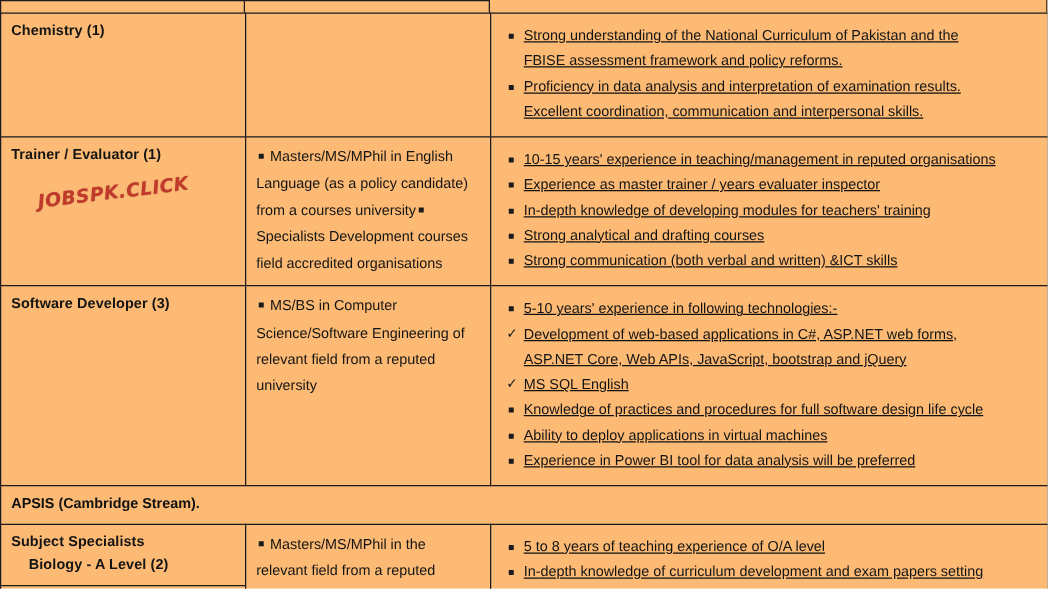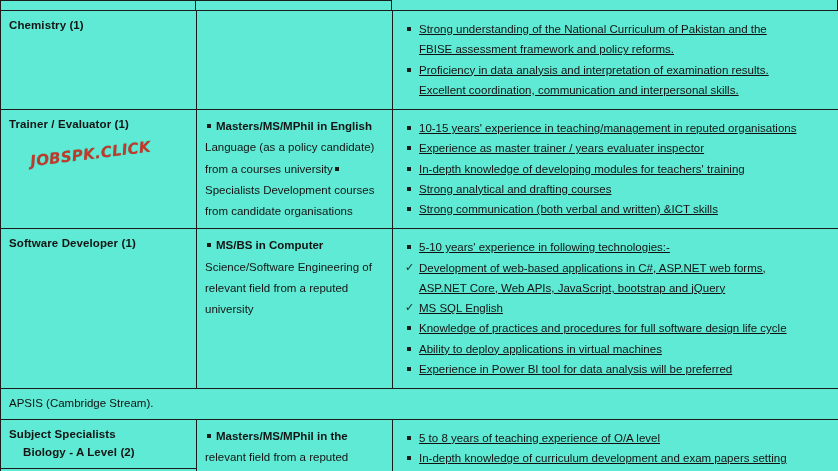--- a/index.html
+++ b/index.html
@@ -13,21 +13,21 @@
     font-family: "Liberation Sans", sans-serif;
     color: #111111;
     overflow: hidden;
     position: relative;
   }
   .page {
     position: relative;
     width: 838px;
     height: 471px;
     box-sizing: border-box;
-    background: #5eead4;
+    background: #fdba74;
   }
   table.jobs {
     width: 838px;
     border-collapse: collapse;
     table-layout: fixed;
   }
   table.jobs td {
     border: 1px solid #1b1b1b;
     vertical-align: top;
     padding: 6px 8px 6px 8px;
@@ -97,29 +97,29 @@
   }
   .qual-flow .sq {
     display: inline-block;
     width: 4px;
     height: 4px;
     background: #1b1b1b;
     vertical-align: middle;
     margin: 0 5px 2px 2px;
   }
   .bold-b {
-    font-weight: 700;
+    font-weight: 400;
   }
   .section-row td {
     padding-top: 5px;
     padding-bottom: 5px;
   }
   .section-label {
     font-size: 11.5px;
-    font-weight: 400;
+    font-weight: 700;
   }
   .watermark {
     position: absolute;
     left: 30px;
     top: 145px;
     transform: rotate(-7deg);
     font-family: "DejaVu Sans", sans-serif;
     font-weight: bold;
     font-style: italic;
     font-size: 15px;
@@ -191,38 +191,38 @@
         <td>
           <div class="post-name">Trainer / Evaluator (1)</div>
         </td>
         <td>
           <div class="qual-flow">
             <span class="sq"></span><span class="bold-b">Masters/MS/MPhil in English</span>
             <span>Language (as a policy candidate)</span>
             <span>from a courses university</span><span class="sq"></span>
             <span>Specialists</span>
             <span>Development  courses</span>
-            <span>from candidate</span>
+            <span>field accredited</span>
             <span>organisations</span>
           </div>
         </td>
         <td>
           <ul class="bullets">
             <li class="sq">10-15 years' experience in teaching/management in reputed organisations</li>
             <li class="sq">Experience as master trainer / years evaluater inspector</li>
             <li class="sq">In-depth knowledge of developing modules for teachers' training</li>
             <li class="sq">Strong analytical and drafting courses</li>
             <li class="sq">Strong communication (both verbal and written) &amp;ICT skills</li>
           </ul>
         </td>
       </tr>
 
       <tr>
         <td>
-          <div class="post-name">Software Developer (1)</div>
+          <div class="post-name">Software Developer (3)</div>
         </td>
         <td>
           <div class="qual-flow">
             <span class="sq"></span><span class="bold-b">MS/BS in Computer</span>
             <span>Science/Software Engineering of</span>
             <span>relevant field from a reputed</span>
             <span>university</span>
           </div>
         </td>
         <td>

